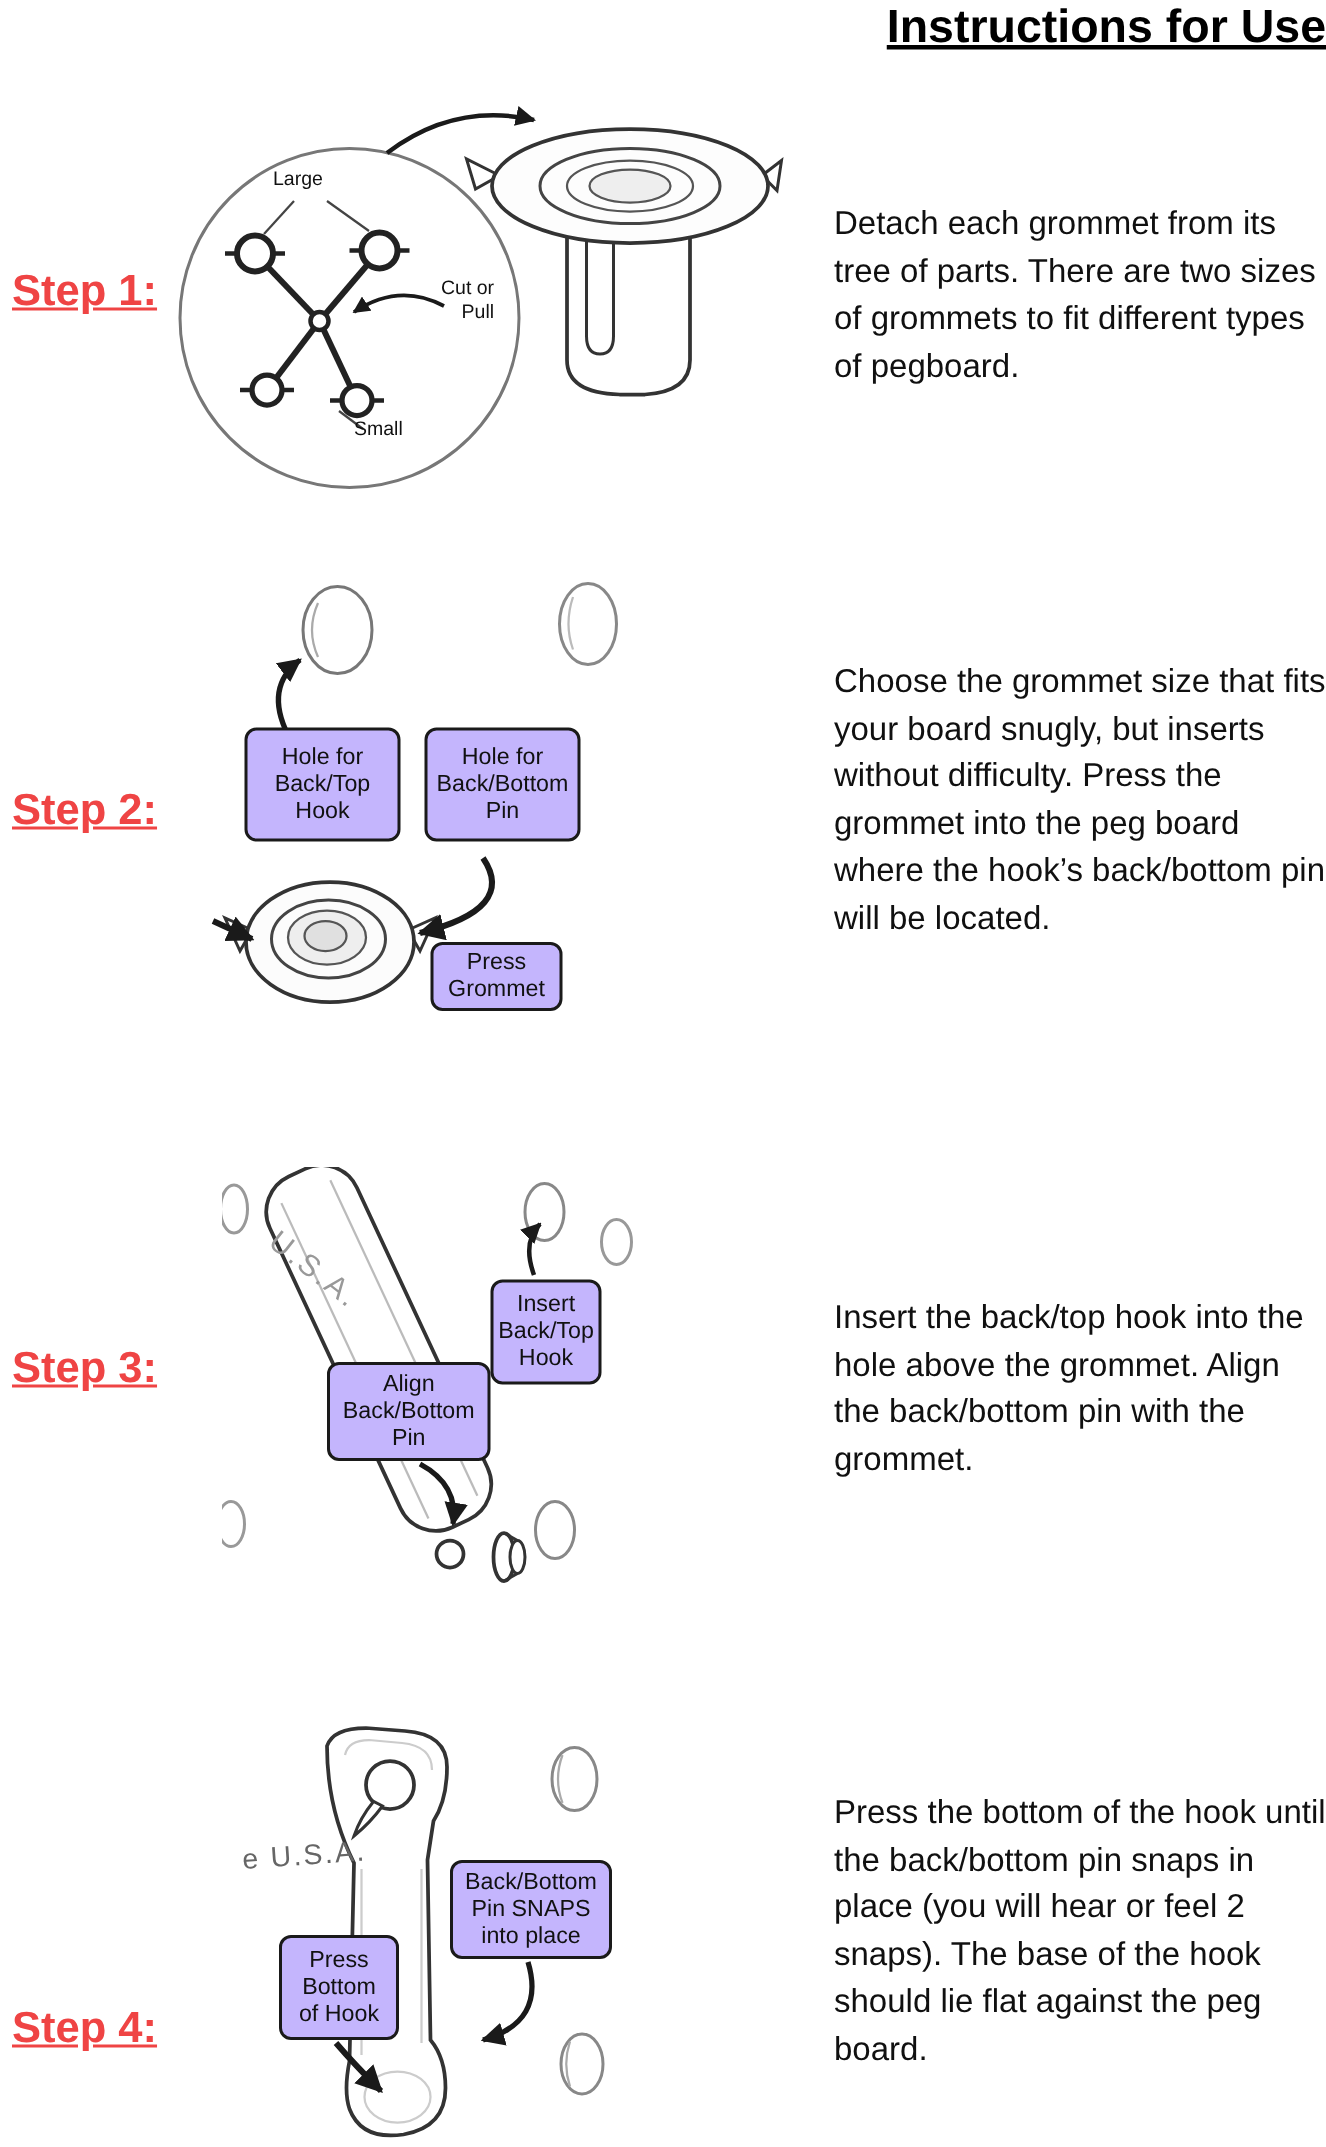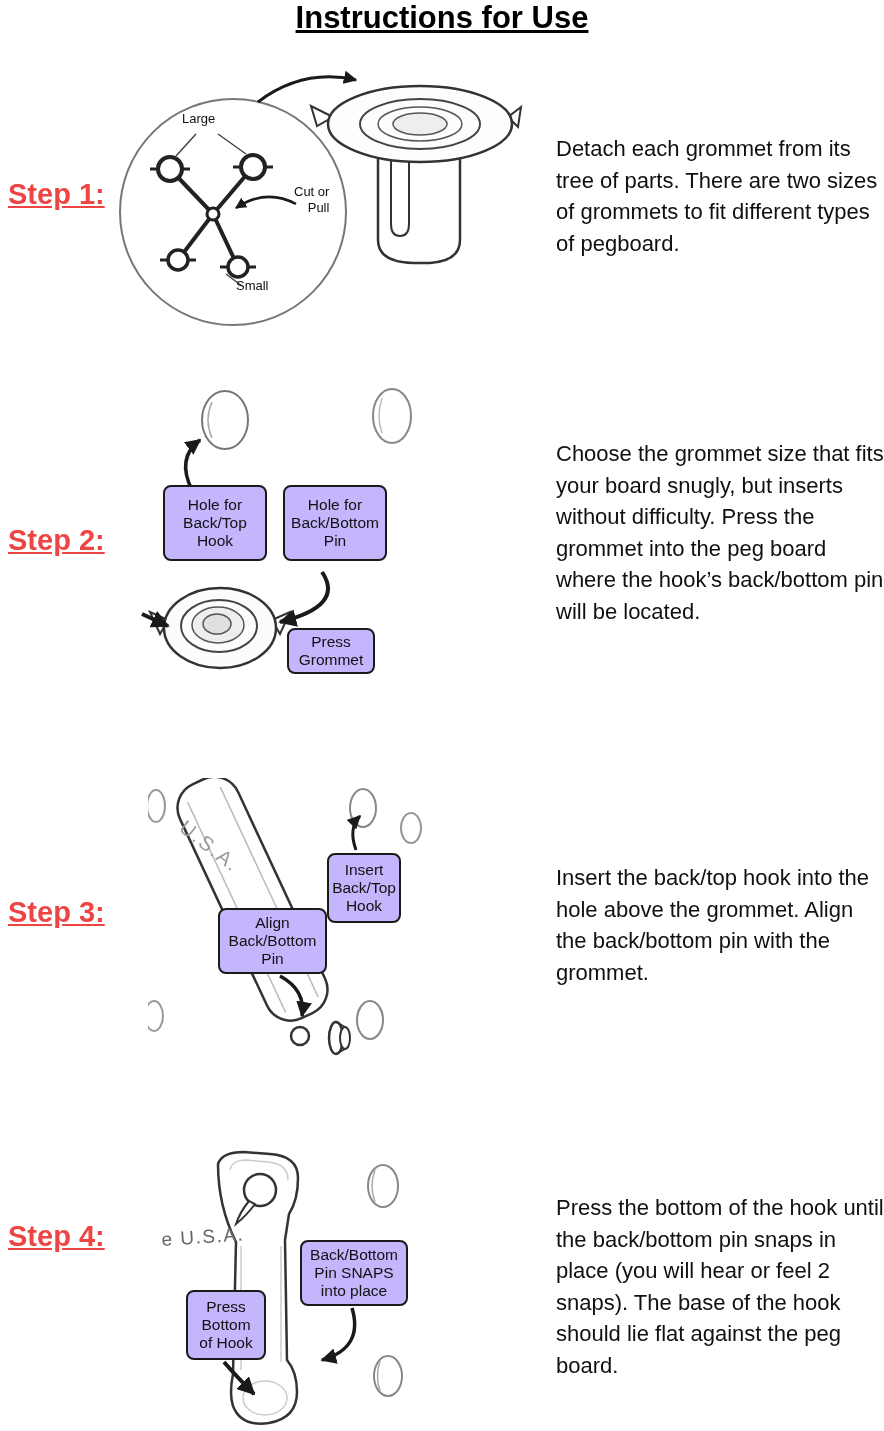--- a/index.html
+++ b/index.html
@@ -1,30 +1,30 @@
 <!DOCTYPE html>
 <html><head>
 <meta charset="utf-8">
 <style>
   * { margin: 0; padding: 0; box-sizing: border-box; }
   html, body { background: #fff; }
   body { font-family: "Liberation Sans", sans-serif; }
   .page { position: relative; width: 884px; height: 1431px; background: #fff; color: #111; overflow: hidden; }
-  .title { position: absolute; top: 0; left: 0; width: 100%; text-align: center;
+  .title { position: absolute; top: 0; left: 0; width: 100%; text-align: right;
            font-size: 31px; font-weight: bold; text-decoration: underline; color: #000; }
   .step-label { position: absolute; left: 8px; font-size: 29px; font-weight: bold; color: #ef4444; text-decoration: underline; }
   .step-text { position: absolute; left: 556px; width: 330px; font-size: 22px; line-height: 31.5px; color: #101010; }
   .illus { position: absolute; }
   .illus > svg { position: absolute; left: 0; top: 0; }
   .callout-box { position: absolute; border: 2px solid #1a1a1a; border-radius: 8px; background: #c4b5fd;
                  padding: 2px 4px; font-size: 15.5px; line-height: 1.18; text-align: center;
                  white-space: pre-line; color: #111; display: flex; align-items: center; justify-content: center; }
   .callout-text { position: absolute; font-size: 13px; color: #111; white-space: pre-line; line-height: 1.2; }
   svg text { font-family: "Liberation Sans", sans-serif; }
-  .s1 { top: 178px; } .s2 { top: 524px; } .s3 { top: 896px; } .s4 { top: 1220px; }
+  .s1 { top: 178px; } .s2 { top: 524px; } .s3 { top: 896px; } .s4 { top: 1336px; }
   .t1 { top: 133px; } .t2 { top: 438px; } .t3 { top: 862px; } .t4 { top: 1192px; }
 </style>
 </head>
 <body>
 
 <div class="page">
 
   <h1 class="title">Instructions for Use</h1>
 
   <div class="step-label s1">Step 1:</div>

